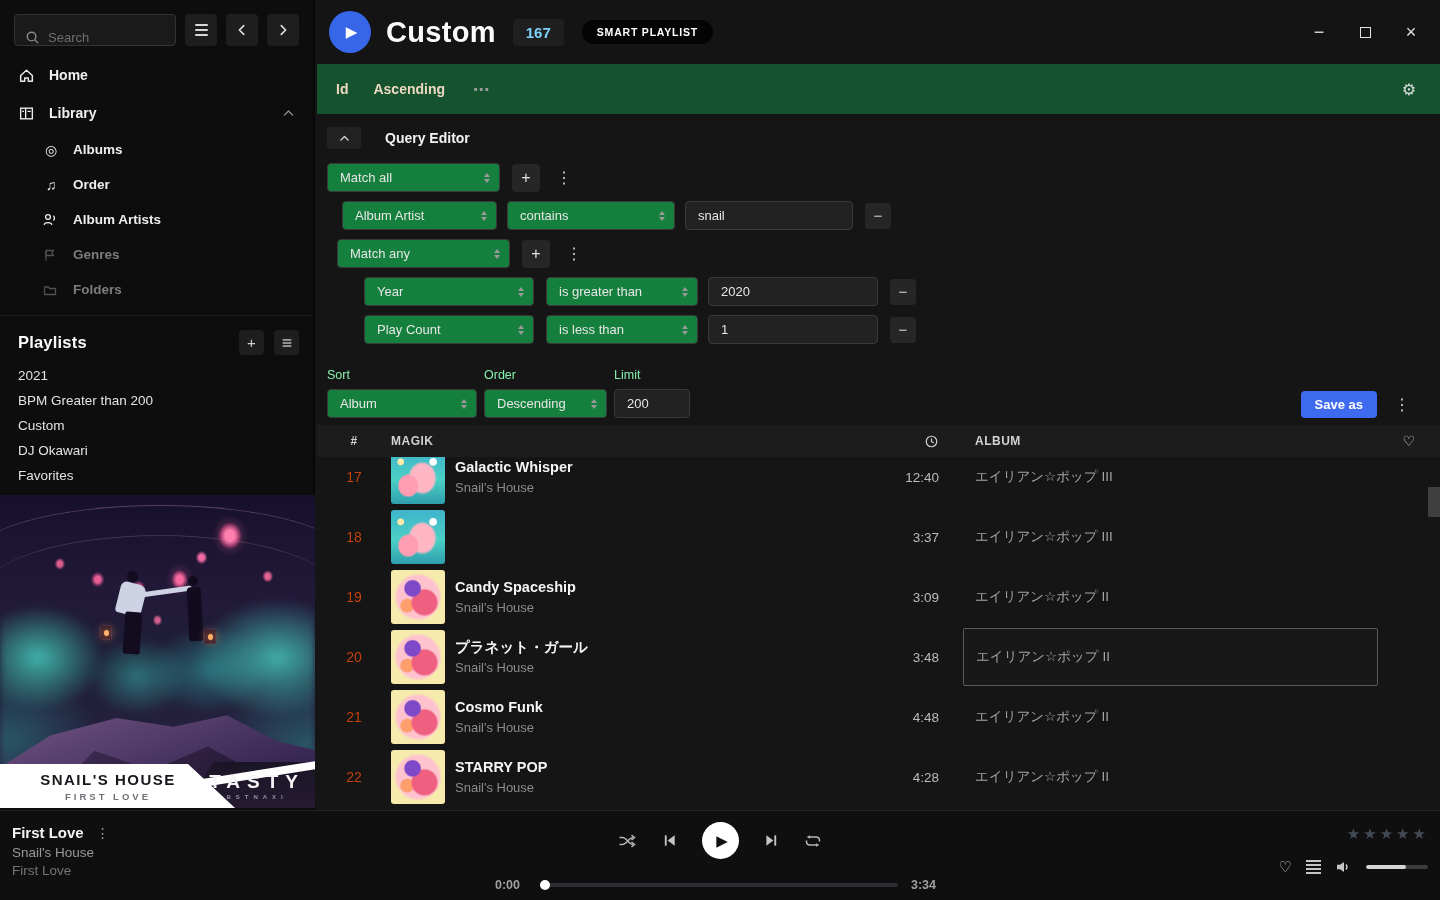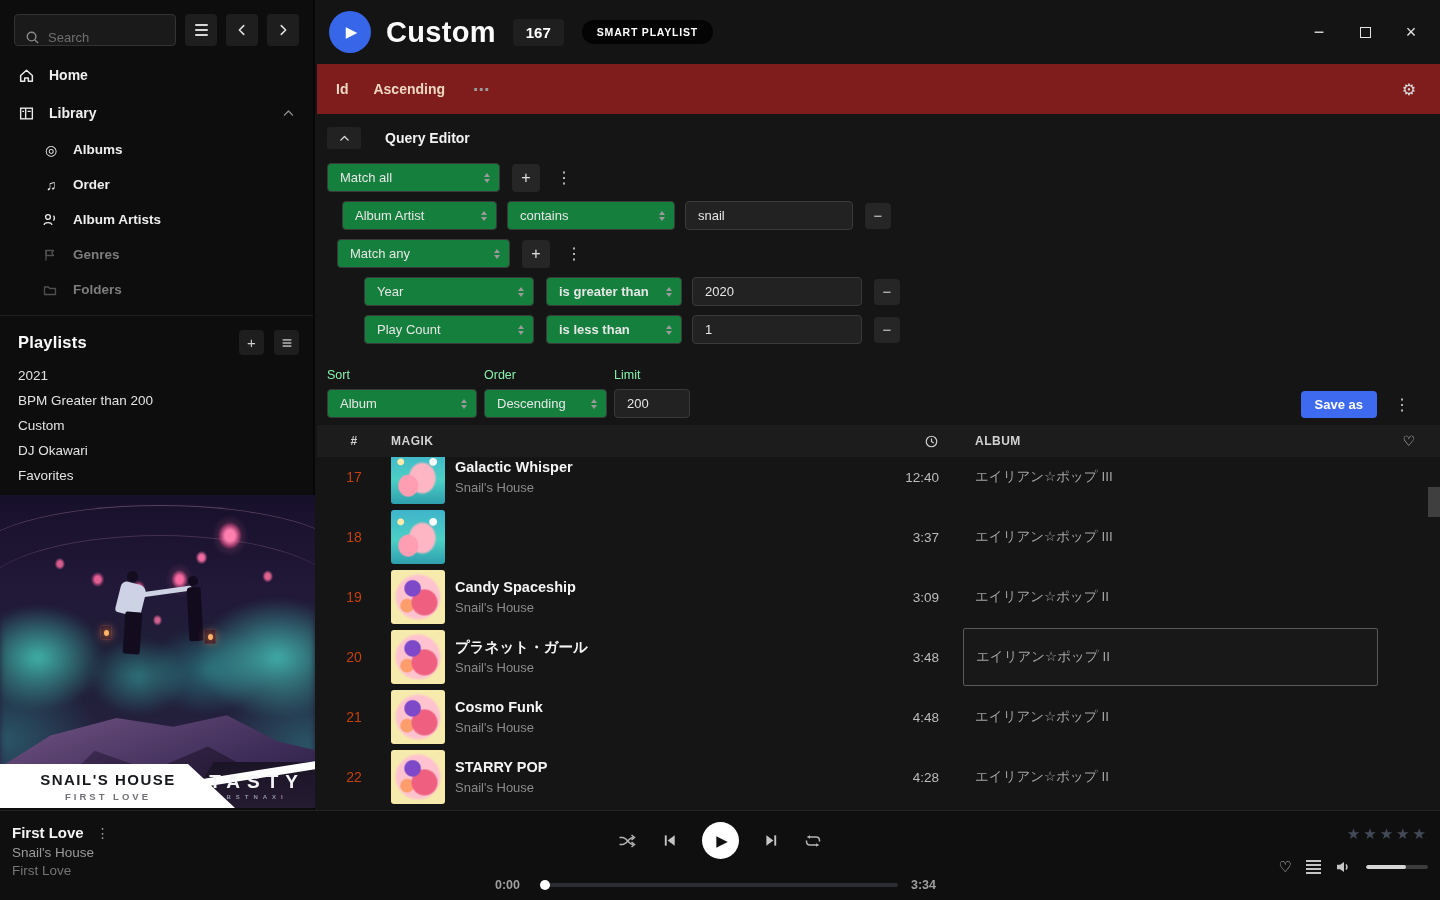--- a/index.html
+++ b/index.html
@@ -80,27 +80,27 @@
   .art .swoosh { position:absolute; right:-8px; bottom:40px; width:180px; height:8px; background:#fff; transform:rotate(-9deg); transform-origin:right bottom; }
   .art .tasty { position:absolute; right:10px; bottom:8px; text-align:center; }
   .tasty .t1 { font-size:19px; font-weight:700; letter-spacing:7px; color:#f4f4f6; }
   .tasty .t2 { font-size:6px; font-weight:700; letter-spacing:5px; color:#8d93a3; margin-top:1px; }
 
   
   .main-header { position:absolute; left:317px; top:0; right:0; height:64px; background:#141414; display:flex; align-items:center; }
   .play-circle { width:42px; height:42px; border-radius:50%; background:#3766e9; border:none; margin-left:12px; color:#fff; font-size:15px; display:flex; align-items:center; justify-content:center; cursor:pointer; }
   .play-circle span { margin-left:3px; }
   .page-title { font-size:29px; font-weight:800; color:#fbfbfb; margin-left:15px; letter-spacing:.3px; }
-  .count-badge { margin-left:17px; background:#1f1f1f; border-radius:4px; padding:5px 13px; font-size:15px; font-weight:700; color:#ffffff; }
+  .count-badge { margin-left:17px; background:#1f1f1f; border-radius:4px; padding:5px 13px; font-size:15px; font-weight:700; color:#7dd3fc; }
   .smart-pill { margin-left:18px; background:#040404; border-radius:12px; padding:6px 15px; font-size:10.5px; font-weight:800; letter-spacing:.8px; color:#fff; }
   .win-controls { margin-left:auto; display:flex; align-items:center; gap:16px; padding-right:14px; }
   .win-btn { width:30px; height:30px; background:transparent; border:none; color:#e3e3e3; font-size:18px; cursor:pointer; display:flex; align-items:center; justify-content:center; }
   .win-max i { display:block; width:11px; height:11px; border:1.5px solid #e3e3e3; }
 
-  .toolbar { position:absolute; left:317px; top:64px; right:0; height:50px; background:#7f1d1d; display:flex; align-items:center; }
+  .toolbar { position:absolute; left:317px; top:64px; right:0; height:50px; background:#14532d; display:flex; align-items:center; }
   .tb-sort { margin-left:19px; font-size:14px; font-weight:700; color:#ecd8c2; cursor:pointer; }
   .tb-dir { margin-left:25px; font-size:14px; font-weight:700; color:#ecd8c2; cursor:pointer; }
   .tb-more { margin-left:28px; font-size:16px; font-weight:700; color:#9a9a9a; cursor:pointer; }
   .tb-gear { margin-left:auto; margin-right:24px; font-size:16px; color:#dcdcdc; cursor:pointer; }
 
   .query { position:absolute; left:317px; top:114px; right:0; height:311px; background:#151515; padding-left:10px; }
   .qe-head { display:flex; align-items:center; margin-top:13px; }
   .qe-collapse { width:34px; height:22px; background:#222; border:none; border-radius:3px; display:flex; align-items:center; justify-content:center; cursor:pointer; }
   .qe-title { margin-left:24px; font-size:14px; font-weight:600; color:#f2f2f2; }
   .qrow { display:flex; align-items:center; margin-top:9px; }
@@ -108,21 +108,21 @@
   .select { height:29px; background:#15803d; border:1px solid #3a3a3a; border-radius:4px; display:flex; align-items:center; padding:0 9px 0 12px; cursor:pointer; }
   .select .txt { flex:1; font-size:13px; color:#e6e6e6; white-space:nowrap; overflow:hidden; }
   .caret { display:flex; flex-direction:column; gap:2px; margin-left:8px; }
   .caret i { display:block; width:0; height:0; border-left:3.5px solid transparent; border-right:3.5px solid transparent; }
   .caret .up { border-bottom:4px solid #9a9a9a; }
   .caret .dn { border-top:4px solid #9a9a9a; }
   .text-input { height:29px; background:#222; border:1px solid #3a3a3a; border-radius:4px; padding:0 12px; font-size:13px; color:#e6e6e6; font-family:inherit; outline:none; }
   .icon-btn { width:28px; height:28px; background:#262626; border:none; border-radius:4px; color:#e0e0e0; font-size:16px; display:flex; align-items:center; justify-content:center; cursor:pointer; }
   .kebab-btn { background:transparent; border:none; color:#cfcfcf; font-size:16px; cursor:pointer; padding:0 4px; }
   .minus-btn { width:26px; height:26px; background:#262626; border:none; border-radius:4px; color:#cfcfcf; font-size:15px; display:flex; align-items:center; justify-content:center; cursor:pointer; }
-  .w173 { width:173px; } .w155 { width:155px; } .w168 { width:168px; } .w160 { width:136px;font-weight:bold; } .w170 { width:170px; }
+  .w173 { width:173px; } .w155 { width:155px; } .w168 { width:168px; } .w160 { width:152px; } .w170 { width:170px; }
   .ml10 { margin-left:10px; } .ml12 { margin-left:12px; } .ml15 { margin-left:15px; } .ml37 { margin-left:37px; }
   .sort-area { display:flex; align-items:flex-end; margin-top:24px; padding-right:26px; }
   .sort-col { display:flex; flex-direction:column; margin-right:7px; }
   .sort-col label { font-size:12.5px; color:#86efac; margin-bottom:7px; }
   .save-group { margin-left:auto; display:flex; align-items:center; gap:13px; }
   .save-btn { height:27px; padding:0 14px; background:#3e6af0; color:#fff; border:none; border-radius:4px; font-size:13px; font-weight:700; cursor:pointer; font-family:inherit; }
 
   
   .tracklist { position:absolute; left:317px; top:425px; right:0; bottom:90px; background:#151515; overflow:hidden; }
   .t-head { position:relative; z-index:2; height:32px; background:#1c1c1c; display:flex; align-items:center; font-size:12px; font-weight:700; letter-spacing:.5px; color:#d2d2d2; }

